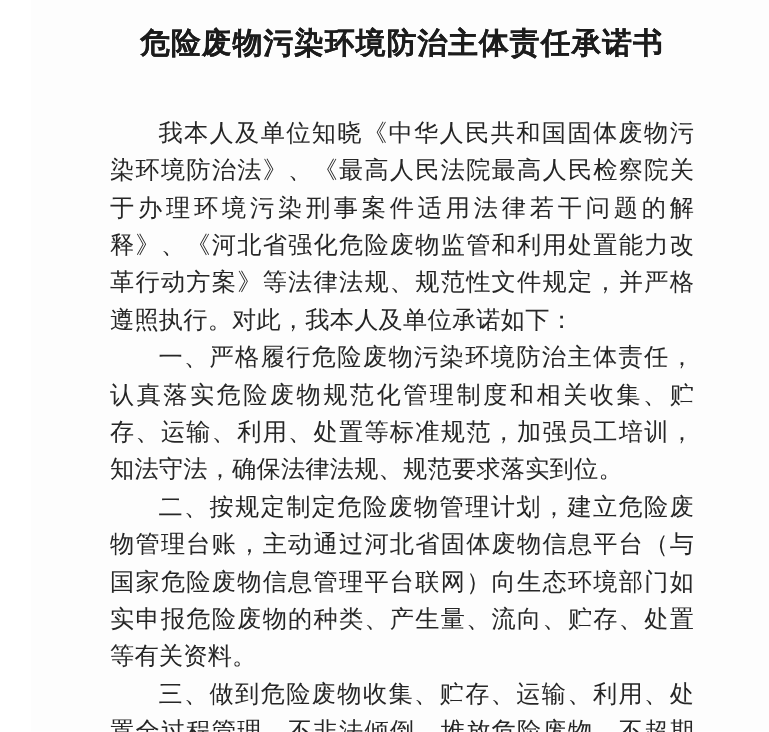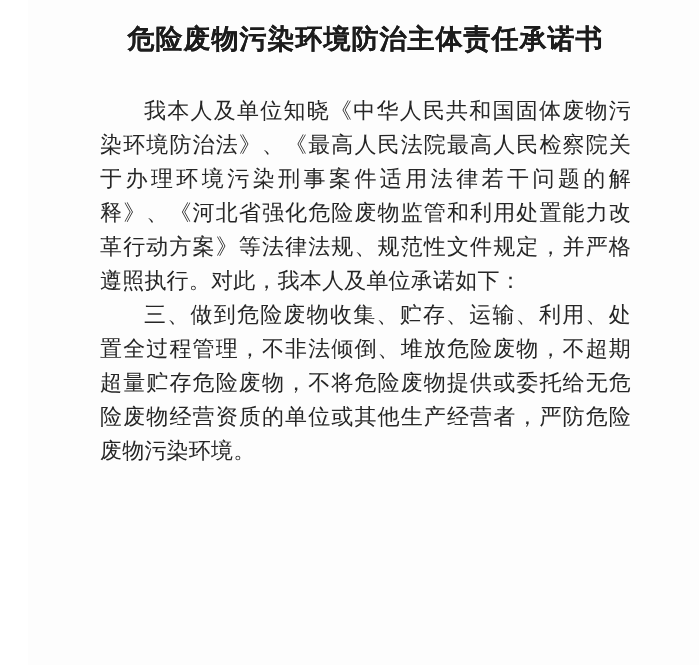--- a/index.html
+++ b/index.html
@@ -30,21 +30,21 @@
     color: var(--ink, #262626);
   }
 
   .doc-title {
     font-size: 27px;
     font-weight: bold;
     text-align: center;
     letter-spacing: 1px;
     line-height: 38px;
     color: var(--title-ink, #1c1c1c);
-    margin-bottom: 36px;
+    margin-bottom: 46px;
     
     text-shadow: 0 0 0.4px var(--title-ink, #1c1c1c);
   }
 
   .doc-body p {
     font-size: 22px;
     line-height: 34px;
     letter-spacing: 0.2px;
     text-align: justify;
     text-justify: inter-ideograph;
@@ -55,15 +55,17 @@
 </head>
 <body>
 
 <div class="paper"></div>
 
 <div class="doc">
   <h1 class="doc-title">危险废物污染环境防治主体责任承诺书</h1>
 
   <div class="doc-body">
     <p>我本人及单位知晓《中华人民共和国固体废物污染环境防治法》、《最高人民法院最高人民检察院关于办理环境污染刑事案件适用法律若干问题的解释》、《河北省强化危险废物监管和利用处置能力改革行动方案》等法律法规、规范性文件规定，并严格遵照执行。对此，我本人及单位承诺如下：</p>
+    <p>一、严格履行危险废物污染环境防治主体责任，认真落实危险废物规范化管理制度和相关收集、贮存、运输、利用、处置等标准规范，加强员工培训，知法守法，确保法律法规、规范要求落实到位。</p>
+    <p>二、按规定制定危险废物管理计划，建立危险废物管理台账，主动通过河北省固体废物信息平台（与国家危险废物信息管理平台联网）向生态环境部门如实申报危险废物的种类、产生量、流向、贮存、处置等有关资料。</p>
     <p>三、做到危险废物收集、贮存、运输、利用、处置全过程管理，不非法倾倒、堆放危险废物，不超期超量贮存危险废物，不将危险废物提供或委托给无危险废物经营资质的单位或其他生产经营者，严防危险废物污染环境。</p>
   </div>
 </div>
 
 </body></html>

